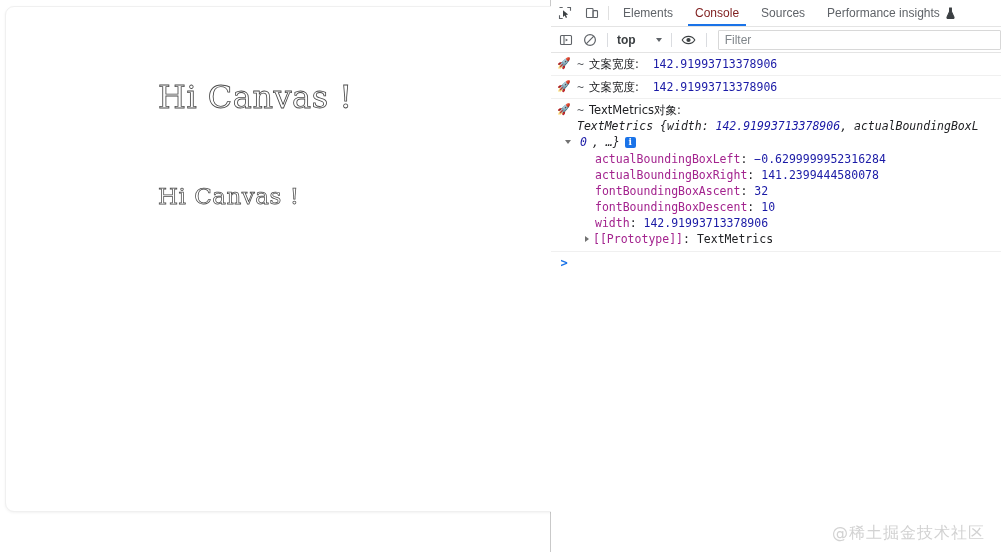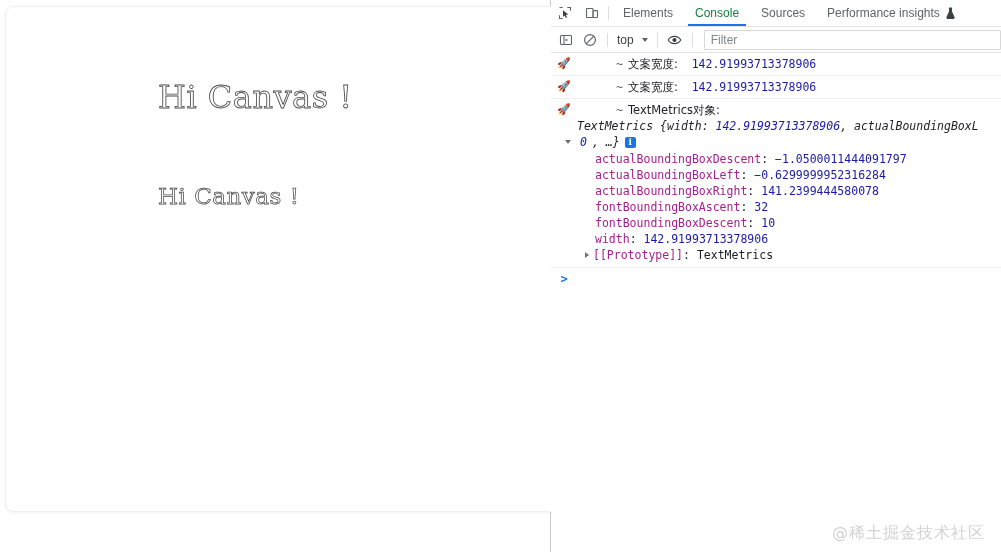--- a/index.html
+++ b/index.html
@@ -74,21 +74,21 @@
   .tool-btn svg { display: block; }
   .tabstrip-sep {
     width: 1px; background: #e0e0e0; margin: 6px 3px 6px 3px;
     flex: 0 0 1px;
   }
   .tab {
     display: flex; align-items: center; padding: 0 11px;
     font-size: 12px; color: #5f6368; cursor: pointer;
     position: relative; white-space: nowrap;
   }
-  .tab.active { color: #15803d; }
+  .tab.active { color: #7f1d1d; }
   .tab.active::after {
     content: ""; position: absolute; left: 4px; right: 4px; bottom: 0;
     height: 2px; background: #1a73e8;
   }
   .tab .flask { margin-left: 5px; display: inline-flex; }
 
   
   .console-toolbar {
     height: 26px; flex: 0 0 26px;
     display: flex; align-items: center;
@@ -96,23 +96,24 @@
     background: #fff;
     padding-left: 3px;
   }
   .ct-btn {
     width: 24px; height: 22px;
     display: flex; align-items: center; justify-content: center;
     cursor: pointer;
   }
   .ct-sep { width: 1px; height: 14px; background: #dadce0; margin: 0 5px; }
   .ctx-select {
-    display: flex; align-items: center; gap: 8px;
+    display: flex; align-items: center; gap: 20px;
     font-size: 12px; color: #3c4043; cursor: pointer;
     padding: 1px 4px;
+    font-weight: bold;
   }
   .caret {
     width: 0; height: 0;
     border-left: 3.5px solid transparent;
     border-right: 3.5px solid transparent;
     border-top: 4.5px solid #5f6368;
   }
   .filter-input {
     flex: 1 1 auto; height: 20px; margin-left: 6px; margin-right: 0;
     border: 1px solid #d8d8d8; border-radius: 1px;
@@ -132,21 +133,21 @@
     display: flex; align-items: flex-start;
     border-bottom: 1px solid #f0f0f0;
     padding: 3px 0 3px 0;
     min-height: 20px;
   }
   .log-gutter {
     width: 26px; flex: 0 0 26px;
     text-align: center; font-size: 11px; line-height: 15px;
     user-select: none;
   }
-  .log-content { flex: 1 1 auto; padding-right: 20px; line-height: 16px; margin-left: 39px; }
+  .log-content { flex: 1 1 auto; padding-right: 20px; line-height: 16px; }
   .tilde { color: #5f6368; margin-right: 5px; }
   .log-label {
     font-family: "DejaVu Sans", "Liberation Sans", sans-serif;
     color: #202124;
   }
   .num { color: #1a1aa6; }
   .obj-row { flex-direction: column; padding-bottom: 2px; }
   .obj-head { display: flex; align-items: flex-start; }
   .obj-preview {
     padding-left: 26px; line-height: 16px; color: #202124;
@@ -319,24 +320,20 @@
 
         <div class="obj-tail">
           <span class="disclosure open"></span>
           <span class="num">0</span>
             <span>, …}</span>
           <span class="info-badge">i</span>
         </div>
 
         <div class="props">
           <div class="prop">
-            <span class="pkey">actualBoundingBoxDescent</span><span>:</span>
-            <span class="pval">−1.0500011444091797</span>
-          </div>
-          <div class="prop">
             <span class="pkey">actualBoundingBoxLeft</span><span>:</span>
             <span class="pval">−0.6299999952316284</span>
           </div>
           <div class="prop">
             <span class="pkey">actualBoundingBoxRight</span><span>:</span>
             <span class="pval">141.2399444580078</span>
           </div>
           <div class="prop">
             <span class="pkey">fontBoundingBoxAscent</span><span>:</span>
             <span class="pval">32</span>

